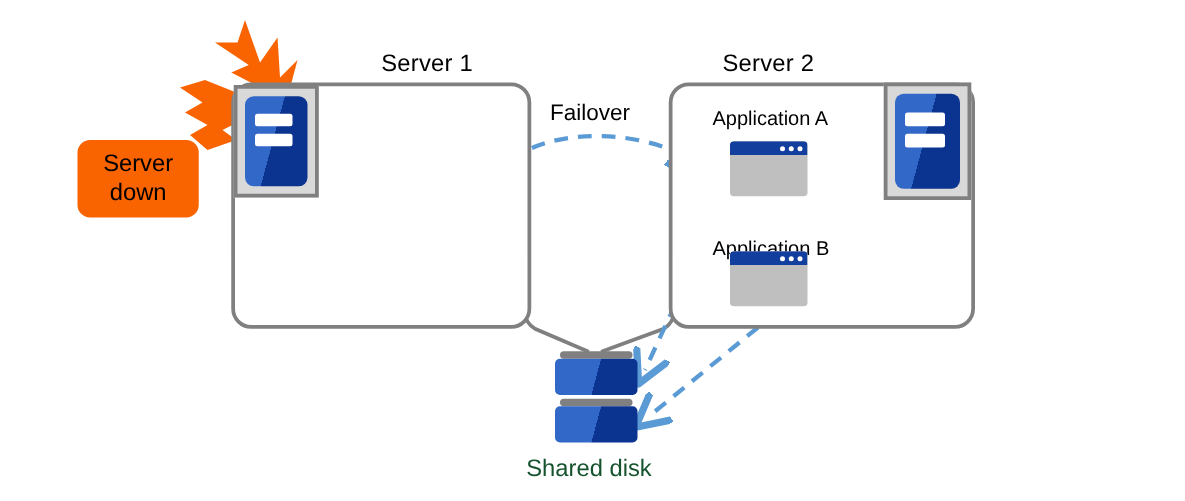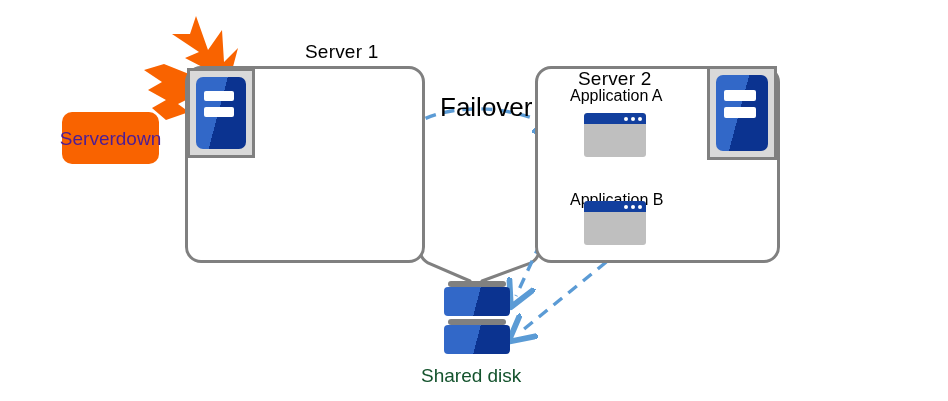--- a/index.html
+++ b/index.html
@@ -38,21 +38,21 @@
   #server2-box { left: 535px; top: 66px; width: 245px; height: 197px; }
 
   .server-caption {
     position: absolute;
     font-size: 19px;
     color: #000000;
     white-space: nowrap;
     letter-spacing: 0.2px;
   }
   #server1-caption { left: 305px; top: 41px; }
-  #server2-caption { left: 578px; top: 41px; margin-top: 27px; }
+  #server2-caption { left: 578px; top: 41px; }
 
   
   .server-icon {
     position: absolute;
     background: #d9d9d9;
     border: 3px solid #808080;
     box-sizing: border-box;
     padding: 6px;
   }
   .server-icon-inner {
@@ -154,41 +154,40 @@
     font-size: 19px;
     color: #14532d;
     white-space: nowrap;
   }
 
   
   #failover-label {
     position: absolute;
     left: 440px;
     top: 80px;
-    font-size: 26px;
-    color: #000000;
-    white-space: nowrap;
-    margin-top: 12px;
+    font-size: 18px;
+    color: #000000;
+    white-space: nowrap;
   }
 
   
   #server-down-callout {
     position: absolute;
     left: 62px;
     top: 112px;
     width: 97px;
-    height: 52px;
+    height: 62px;
     background: #f96300;
     border-radius: 10px;
-    color: #4c1d95;
+    color: #000000;
     font-size: 19px;
     line-height: 23px;
     text-align: center;
     display: flex;
-    flex-direction: row;
+    flex-direction: column;
     justify-content: center;
     align-items: center;
   }
   #server-down-callout span { display: block; }
 </style>
 </head>
 <body>
 
 <div id="canvas">
 

